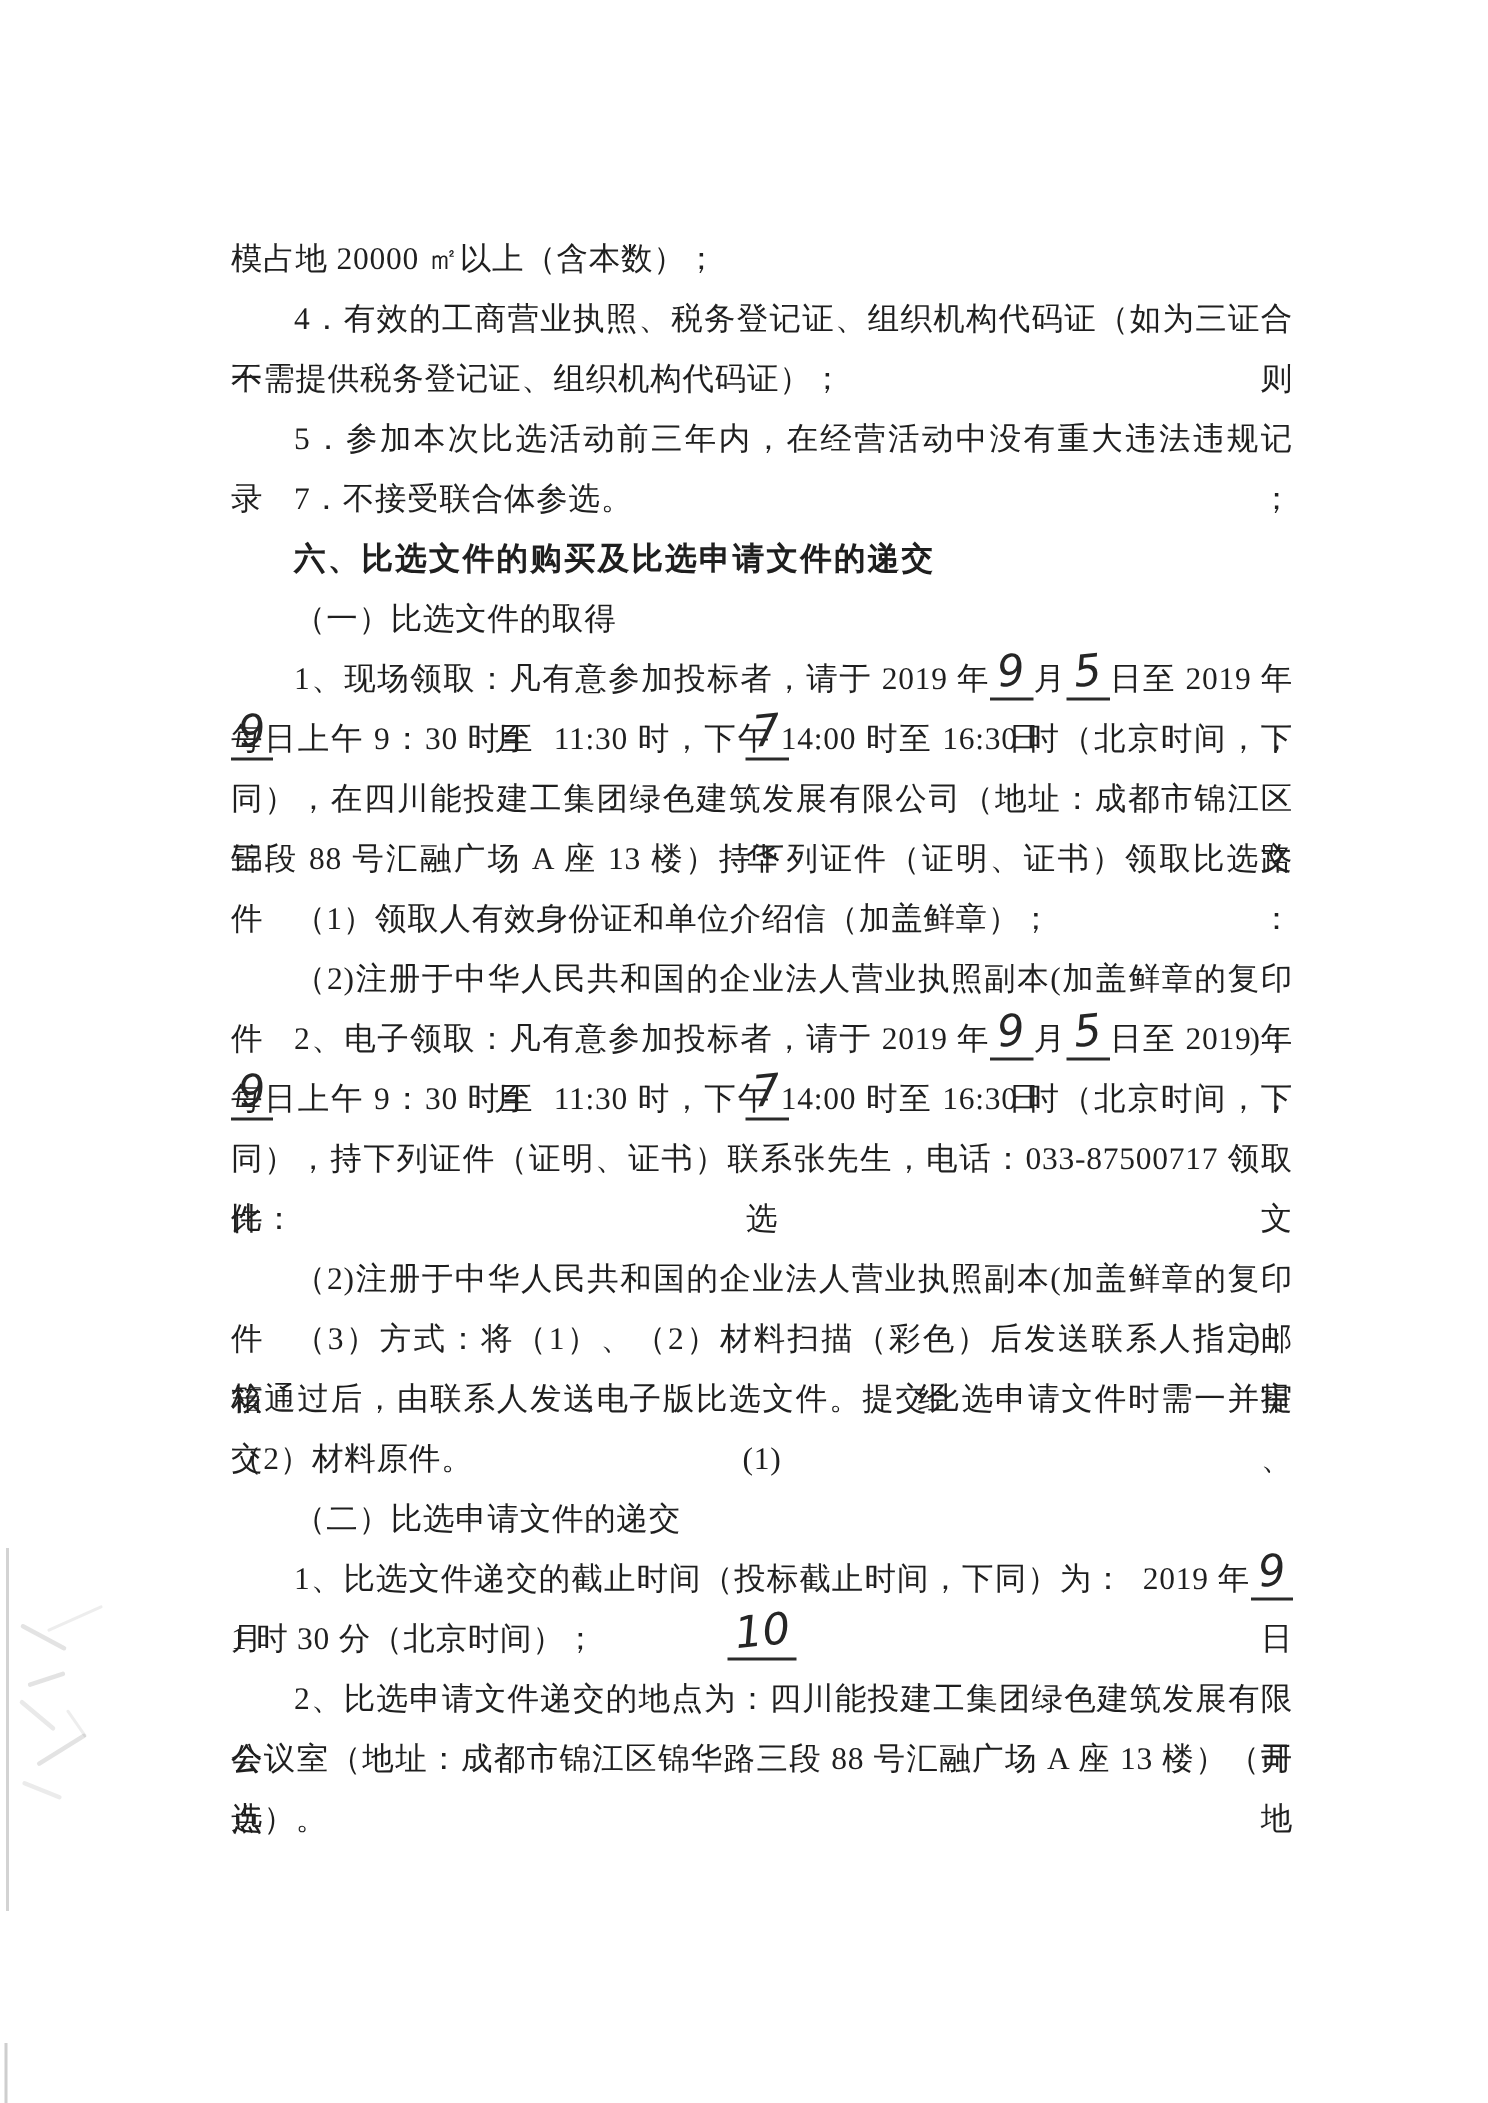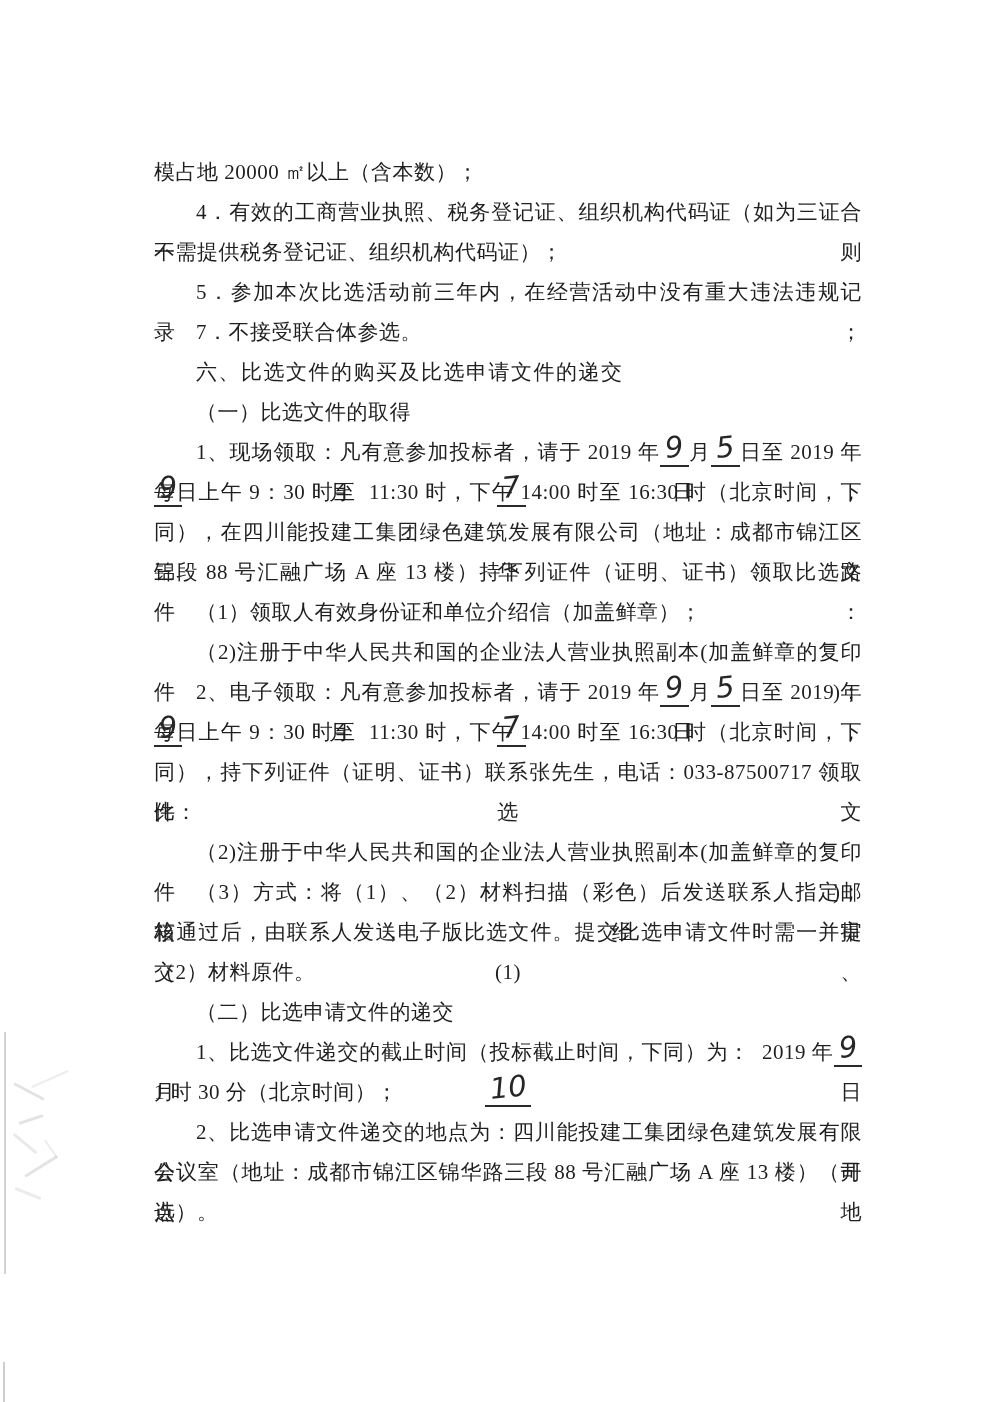--- a/index.html
+++ b/index.html
@@ -29,21 +29,21 @@
   .line {
     height: 40px;
     line-height: 40px;
     font-size: 21px;
     letter-spacing: 0.5px;
     white-space: pre-wrap;
     overflow: visible;
   }
   .line.indent { text-indent: 2em; }
   .line.bold {
-    font-weight: normal;
+    font-weight: bold;
     letter-spacing: 1.5px;
   }
   .line.justify {
     text-align: justify;
     text-align-last: justify;
     text-justify: inter-character;
   }
   .blank {
     display: inline-block;
     border-bottom: 2px solid #2a2a2a;

